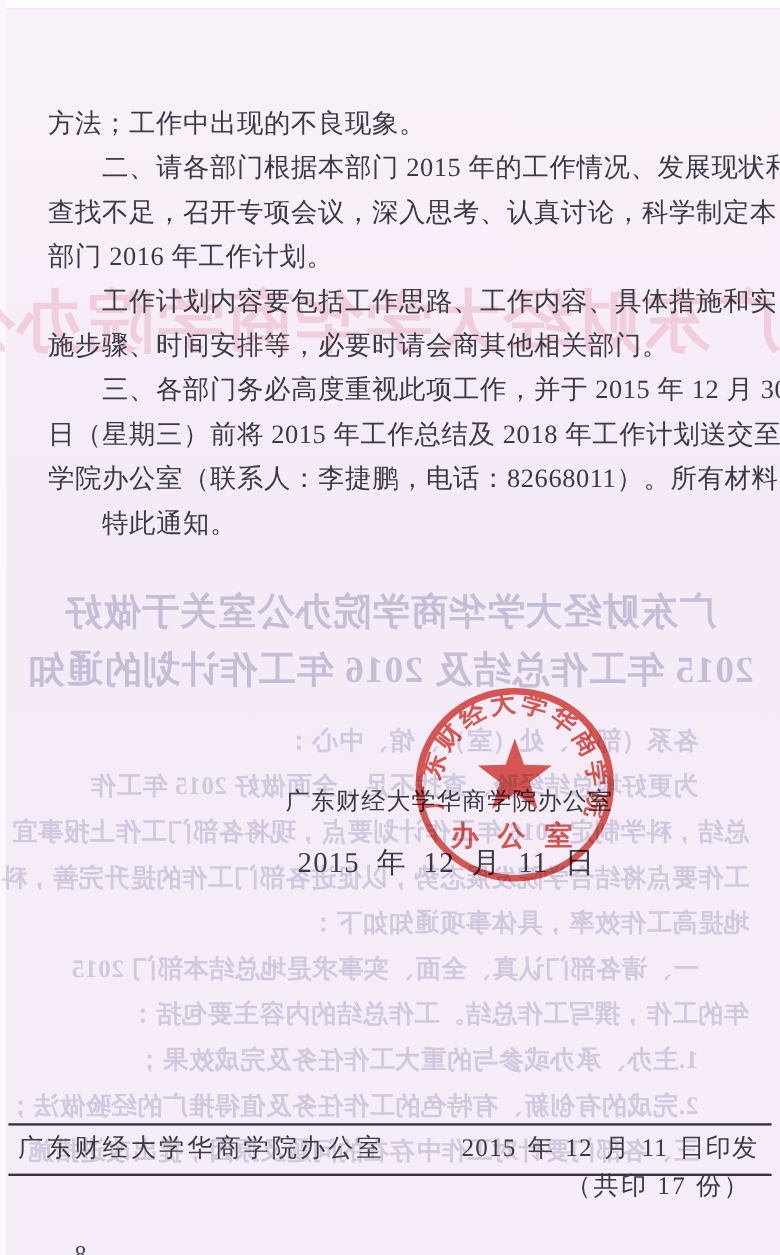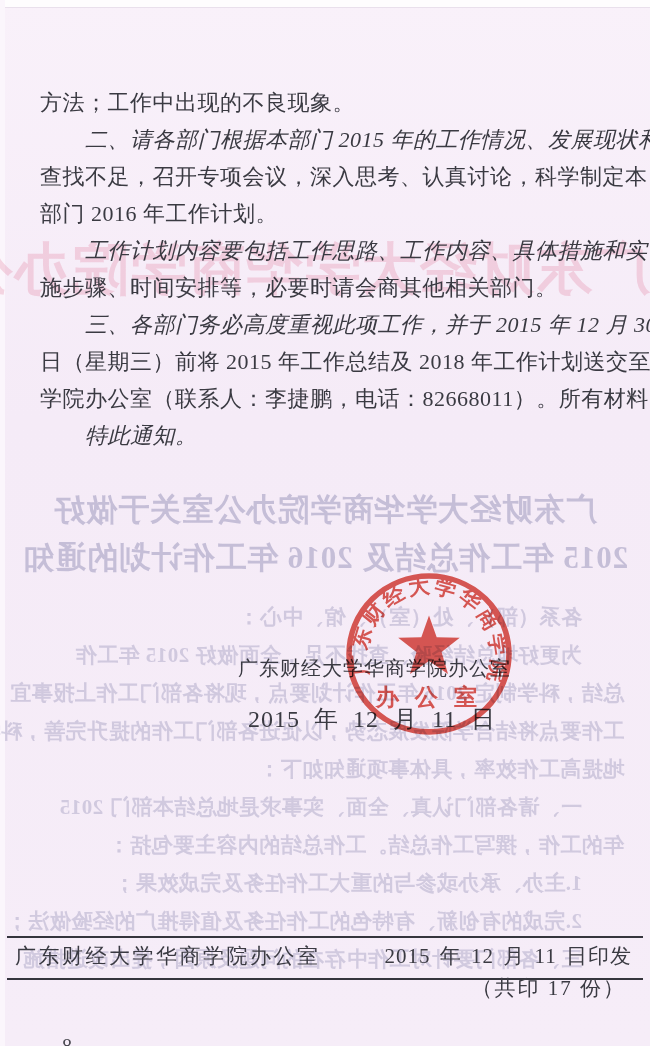--- a/index.html
+++ b/index.html
@@ -22,21 +22,21 @@
     background:#fbf6fc;
   }
 
   
   .body-text {
     position:absolute; left:40px; top:84px; width:575px;
     font-size:22px; line-height:37px; letter-spacing:.5px;
     z-index:3;
   }
   .body-text .line { white-space:nowrap; }
-  .body-text .ind { text-indent:45px;font-style:italic; }
+  .body-text .ind { text-indent:45px; }
   .body-text .gap { margin-top:0; }
 
   .signature { position:absolute; left:238px; top:654px; width:268px; text-align:center; z-index:3; }
   .signature .org  { font-size:20px; line-height:28px; letter-spacing:1px; white-space:nowrap; }
   .signature .date { margin-top:21px; font-size:24px; word-spacing:7px; letter-spacing:1px; white-space:nowrap; }
 
   
   .stamp {
     position:absolute; left:342px; top:573px; width:174px; height:168px;
     z-index:4; opacity:.88; mix-blend-mode:multiply;

